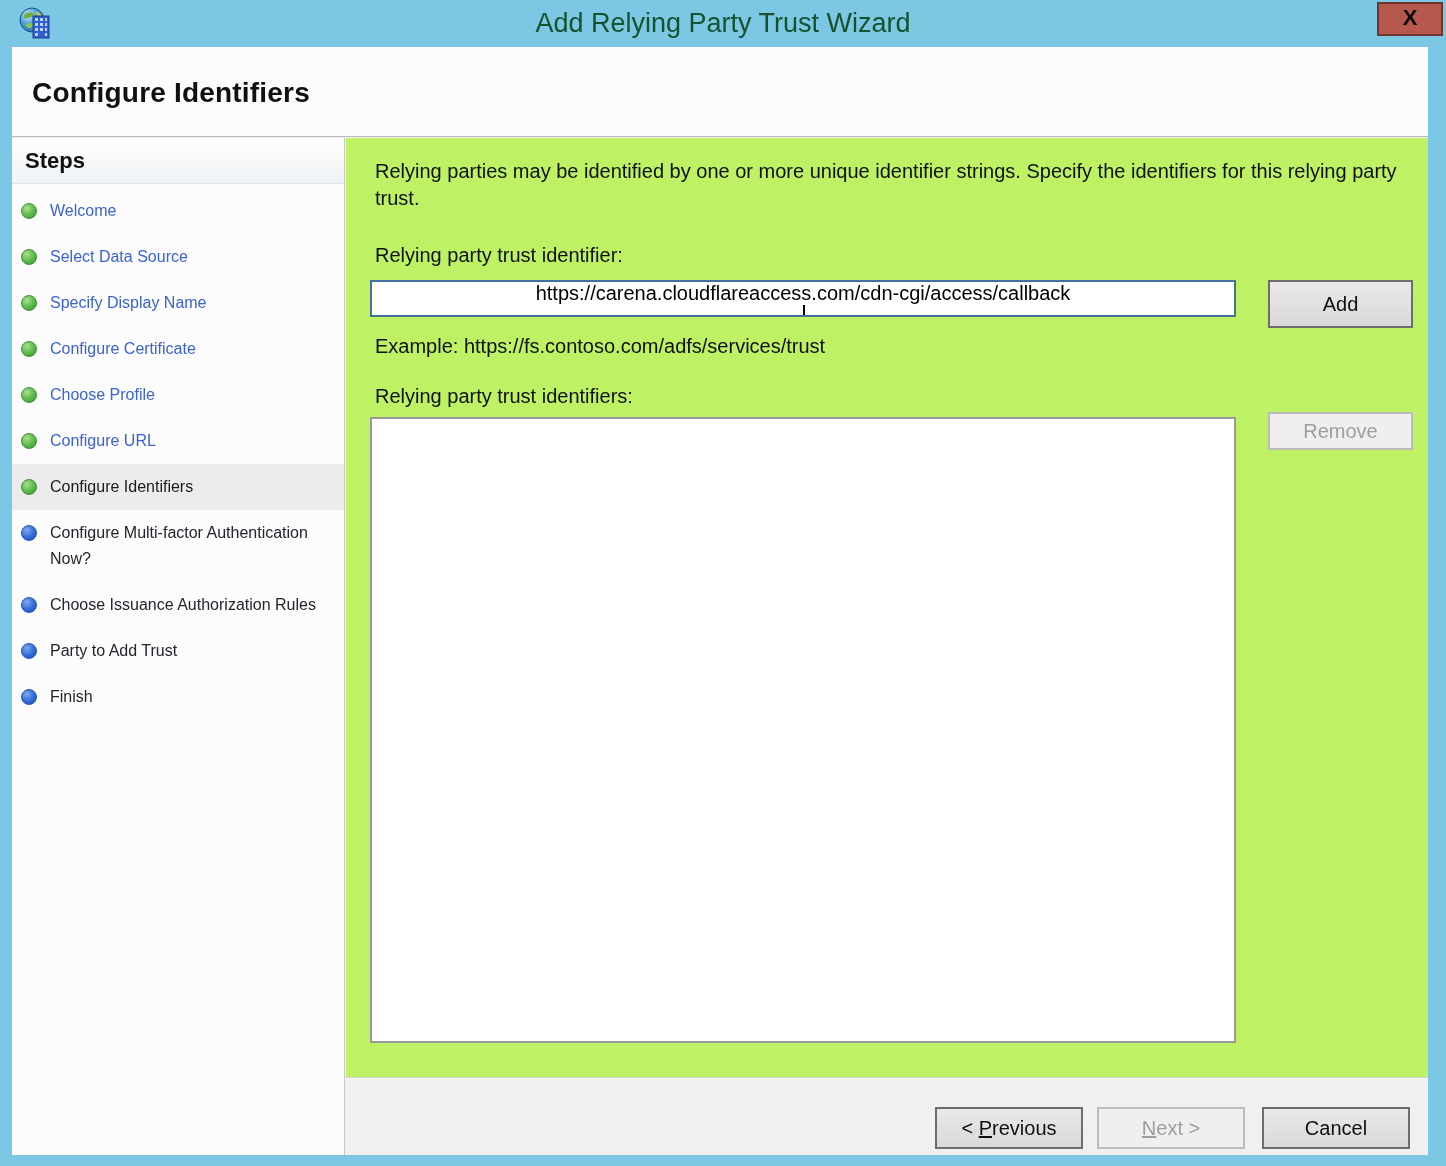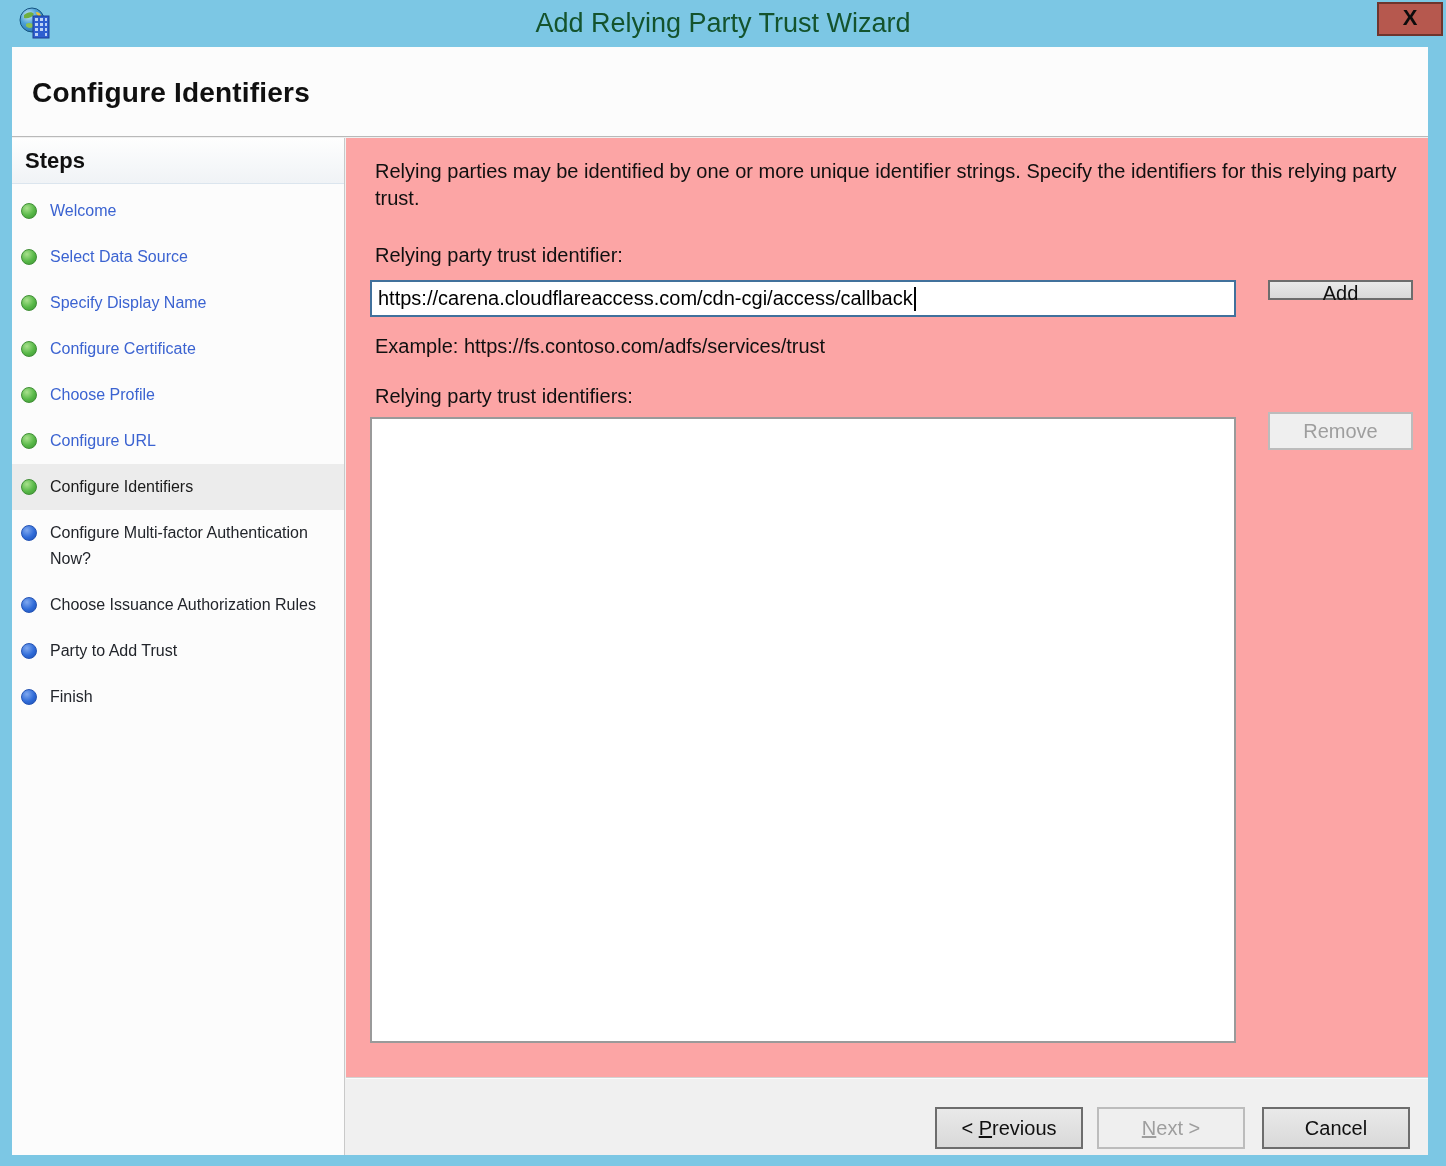--- a/index.html
+++ b/index.html
@@ -69,52 +69,52 @@
   }
   ul.steps li.todo .dot {
     background: radial-gradient(circle at 35% 30%, #7fa8ef, #2f6bd8 55%, #1d4fb0);
     border: 1px solid #2353b5;
   }
   ul.steps li.done .step-label { color: #3b63d1; }
   ul.steps li.current { background: #ececec; color: #1a1a1a; }
 
   
   .main-col { position: absolute; left: 334px; top: 91px; right: 0; bottom: 0; }
-  .main-content { position: absolute; left: 0; right: 0; top: 0; bottom: 78px; background: #fca5a5; }
+  .main-content { position: absolute; left: 0; right: 0; top: 0; bottom: 78px; background: #bef264; }
 
   .desc {
     position: absolute; left: 29px; top: 20px; width: 1024px;
     font-size: 20px; line-height: 27px; color: #101010;
   }
   .field-label { position: absolute; font-size: 20px; color: #101010; }
   .label-identifier  { left: 29px; top: 106px; }
   .label-identifiers { left: 29px; top: 247px; }
 
   .textbox {
     position: absolute; left: 24px; top: 142px; width: 866px; height: 37px;
     background: #ffffff; border: 2px solid #41719c;
     display: flex; align-items: center; padding: 0 6px;
-    font-size: 20px; color: #000; white-space: nowrap; overflow: hidden;
+    font-size: 20px; color: #000; white-space: nowrap; overflow: hidden; flex-direction: column;
   }
   .textbox .caret { width: 2px; height: 24px; background: #000; margin-left: 1px; flex: 0 0 auto; }
 
   .example { position: absolute; left: 29px; top: 197px; font-size: 20px; color: #101010; }
 
   .listbox {
     position: absolute; left: 24px; top: 279px; width: 866px; height: 626px;
     background: #ffffff; border: 2px solid #9a9a9a;
   }
 
   .btn {
     font-family: "Liberation Sans", sans-serif;
     font-size: 20px; color: #101010; text-align: center;
     background: linear-gradient(#e9e9e9, #d9d9d9);
     border: 2px solid #6d6d6d; cursor: default;
   }
-  .btn-add    { position: absolute; left: 922px; top: 142px; width: 145px; height: 20px; }
+  .btn-add    { position: absolute; left: 922px; top: 142px; width: 145px; height: 48px; }
   .btn-remove { position: absolute; left: 922px; top: 274px; width: 145px; height: 38px; }
   .btn.disabled {
     background: #efefef; border-color: #bcbcbc; color: #9e9e9e;
   }
 
   
   .footer {
     position: absolute; left: 0; right: 0; bottom: 0; height: 78px;
     background: #f0f0f0; border-top: 1px solid #d2d2d2;
     box-shadow: inset 0 1px 0 #fbfbfb;

